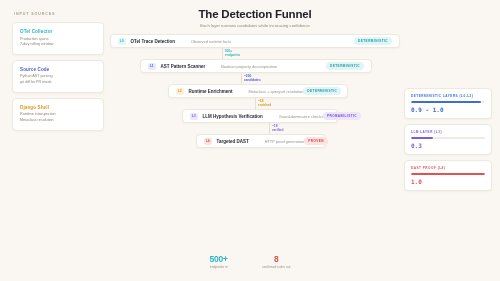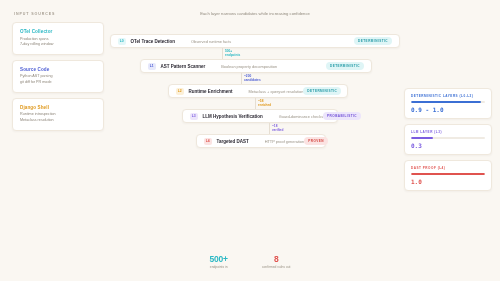--- a/index.html
+++ b/index.html
@@ -104,20 +104,21 @@
         </div>
         <div class="src-card">
           <div class="src-title" style="color:#e09a1f">Django Shell</div>
           <div class="src-line">Runtime introspection</div>
           <div class="src-line">Metaclass resolution</div>
         </div>
       </div>
   </div>
 
   <div class="header">
+    <div class="title">The Detection Funnel</div>
     <div class="subtitle">Each layer narrows candidates while increasing confidence</div>
   </div>
 
   <div class="funnel" id="funnel">
       <div class="stage-wrap">
         <div class="stage" style="margin-left:0px;width:290px">
           <div class="chip" style="background:#e3f7f8;color:#2bb8c4">L0</div>
           <div class="stage-name">OTel Trace Detection</div>
           <div class="stage-desc">Observed runtime facts</div>
           <div class="stage-badge" style="background:#dff5f6;color:#239aa6">DETERMINISTIC</div>

